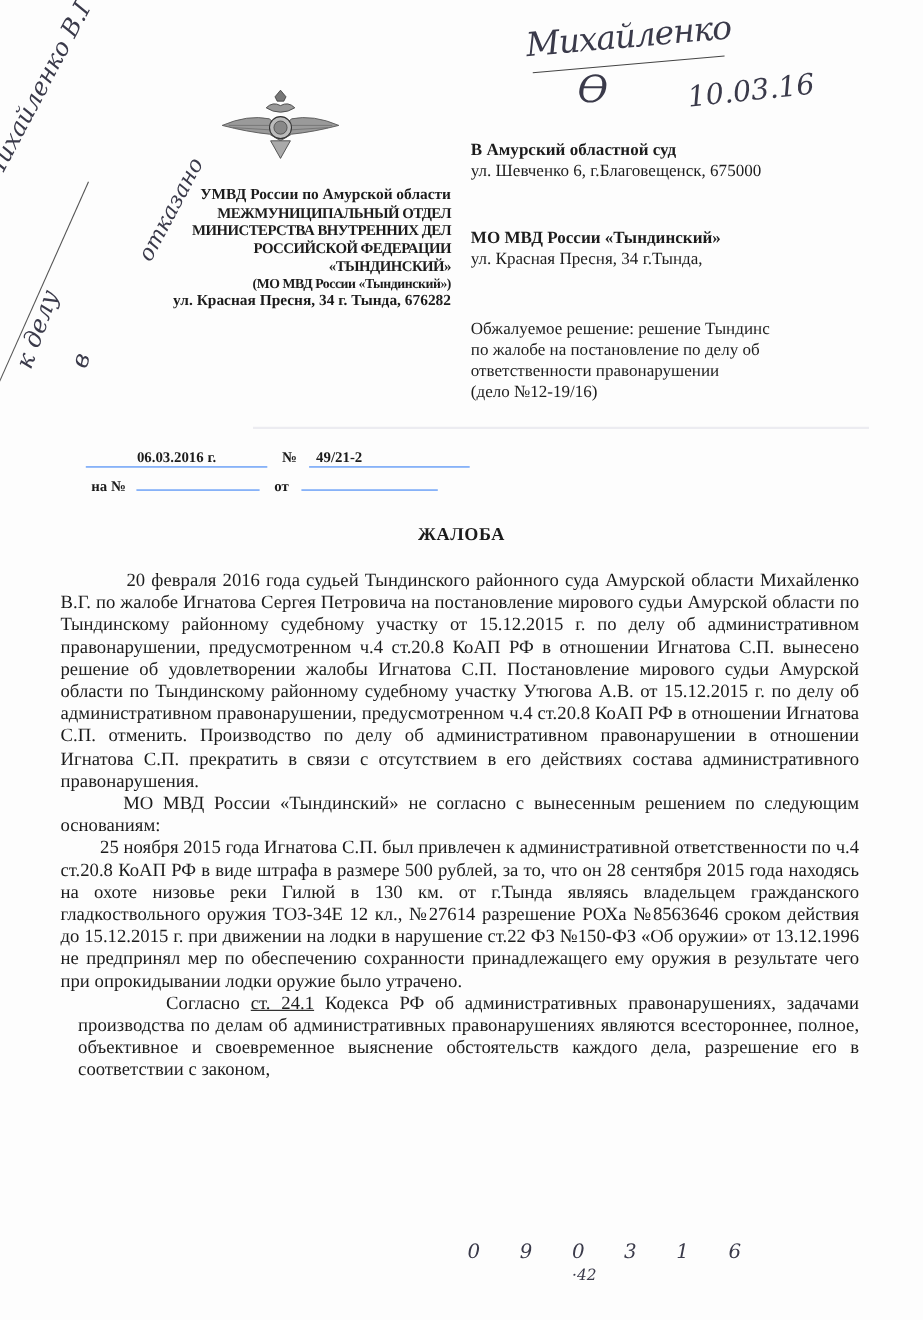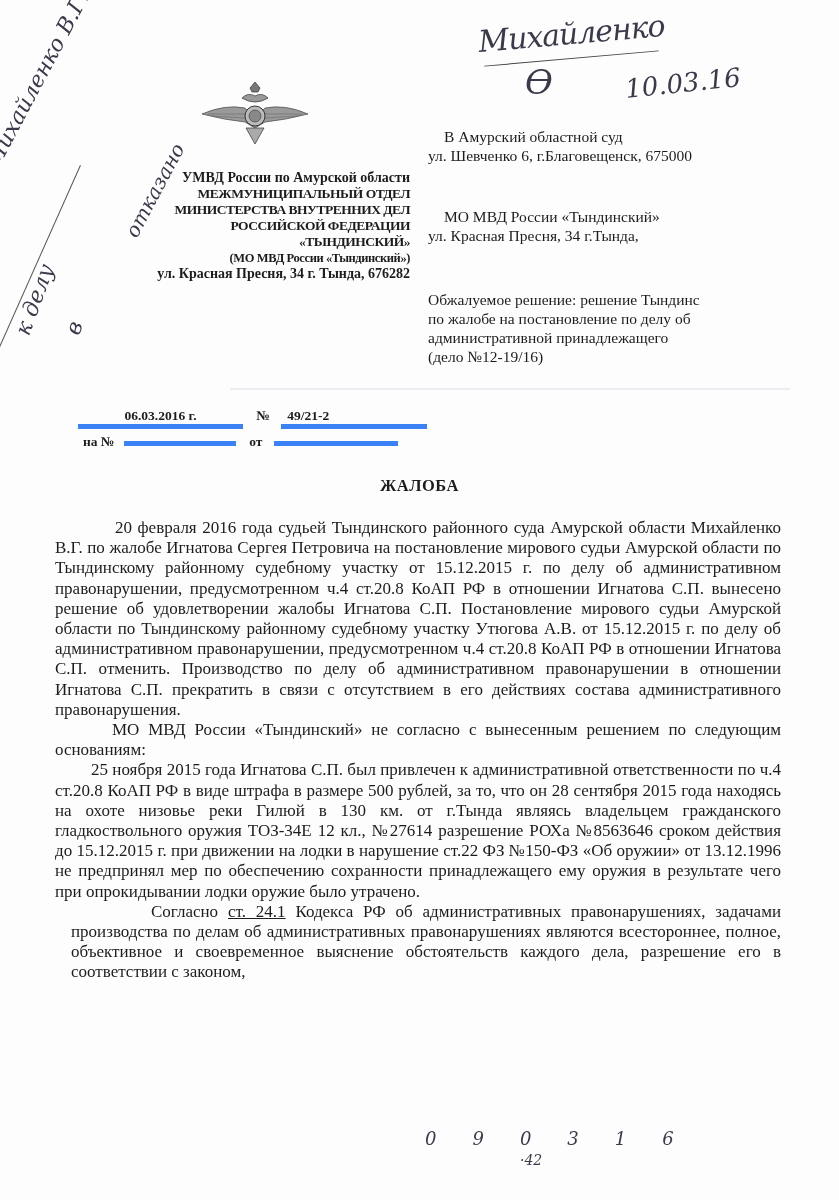--- a/index.html
+++ b/index.html
@@ -26,28 +26,28 @@
     
     .emblem { left: 200px; top: 78px; width: 110px; height: 70px; }
 
     
     .left-head { left: 80px; top: 170px; width: 330px; text-align: right; font-weight: bold; font-size: 14px; line-height: 16px; }
     .left-head .caps { font-size: 13.5px; letter-spacing: -0.5px; }
     .left-head .paren { font-size: 12.5px; letter-spacing: -0.4px; }
 
     
     .addr { left: 428px; font-size: 15.5px; line-height: 19px; }
-    .addr .b { font-weight: normal; margin-left: 16px; }
+    .addr .b { font-weight: bold; }
     .court { top: 127px; }
     .mo { top: 207px; }
     .appeal { top: 290px; }
 
     
     .docnum { left: 78px; top: 408px; font-size: 13.5px; font-weight: bold; }
-    .docnum .field { display: inline-block; border-bottom: 5px solid #3b82f6; text-align: center; }
+    .docnum .field { display: inline-block; border-bottom: 1px solid #3b82f6; text-align: center; }
     .docnum .row { height: 26px; }
 
     .title { left: 0; width: 839px; top: 476px; text-align: center; font-weight: bold; font-size: 16.5px; letter-spacing: 0.5px; }
 
     
     .body { left: 55px; width: 726px; top: 518px; font-size: 17px; line-height: 20.2px; text-align: justify; }
     .body p { margin: 0; }
     .body .ind1 { text-indent: 60px; }
     .body .ind2 { text-indent: 57px; }
     .body .ind3 { text-indent: 36px; }
@@ -95,21 +95,21 @@
 </div>
 
 <div class="abs addr mo">
   <div class="b">МО МВД России  «Тындинский»</div>
   <div>ул. Красная Пресня, 34 г.Тында,</div>
 </div>
 
 <div class="abs addr appeal">
   <div>Обжалуемое решение: решение Тындинс</div>
   <div>по жалобе на постановление по делу об</div>
-  <div>административной принадлежащего</div>
+  <div>ответственности правонарушении</div>
   <div>(дело №12-19/16)</div>
 </div>
 
 <div class="abs faint-line"></div>
 
 <div class="abs docnum">
   <div class="row">
     <span class="field" style="width:165px;">06.03.2016 г.</span>
     <span style="margin:0 8px 0 10px;">№</span>
     <span class="field" style="width:140px; text-align:left; padding-left:6px;">49/21-2</span>

